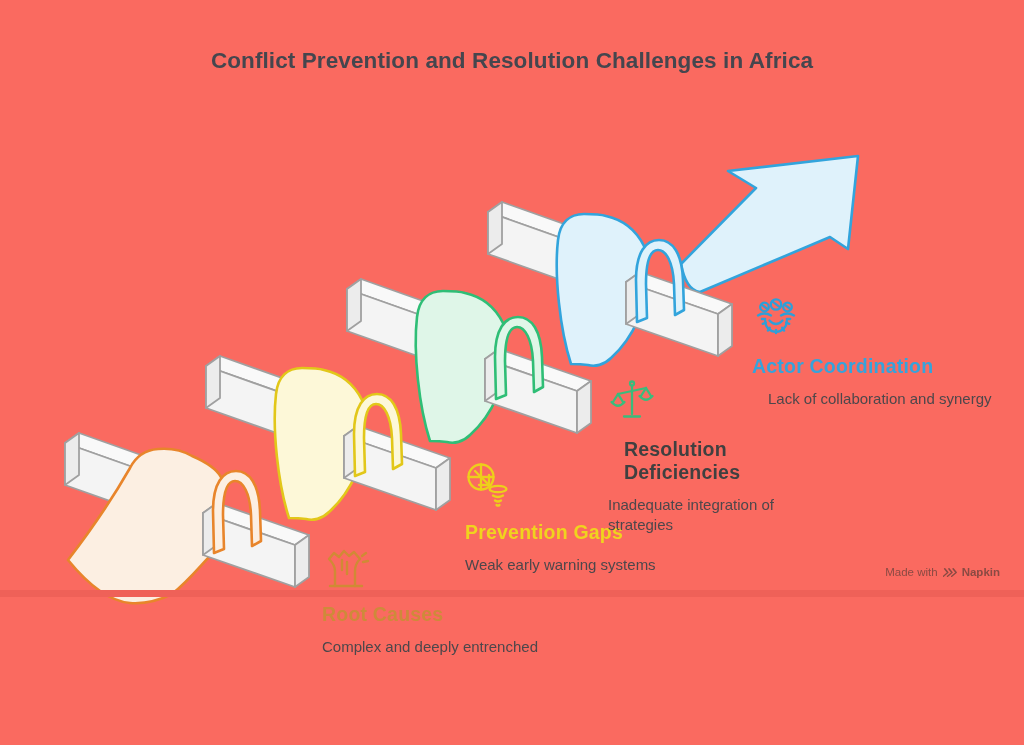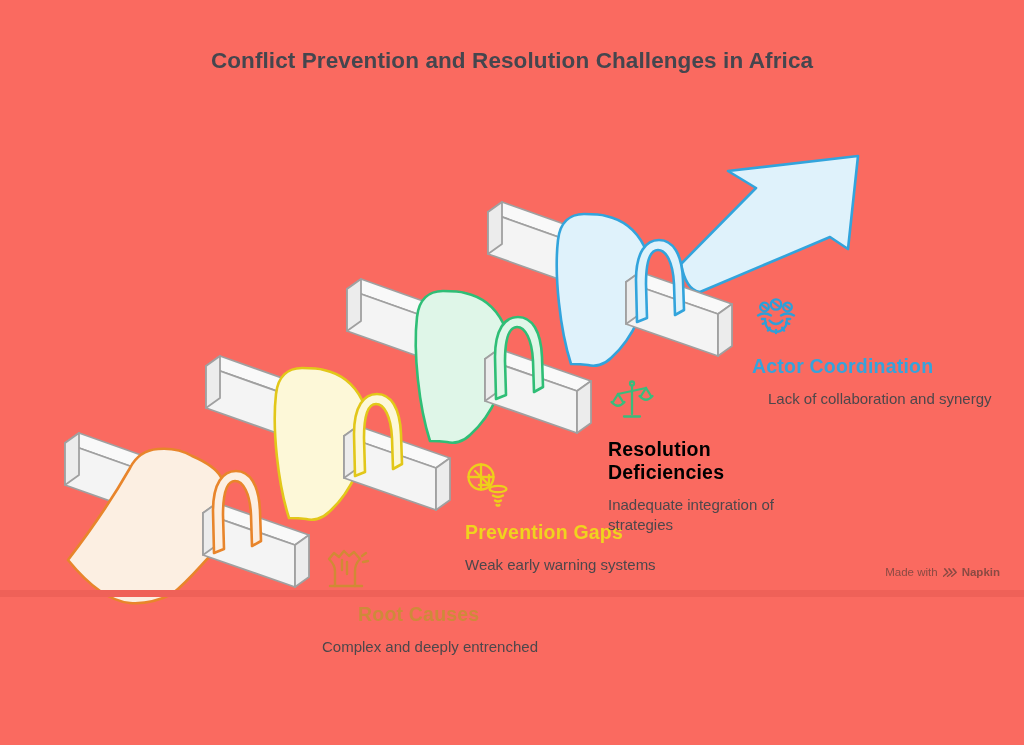--- a/index.html
+++ b/index.html
@@ -103,21 +103,21 @@
 
   <div class="stage-block" id="stage-0" style="left:322px;top:543px;width:230px">
     <div class="stage-icon" style="color: rgb(208, 138, 53);">
       <svg width="48" height="48" viewBox="0 0 48 48" fill="none" stroke="currentColor" stroke-width="2.4" stroke-linecap="round" stroke-linejoin="round">
         <path d="M8 43 H40"></path>
         <path d="M13 43 V28 C13 23 10 19 7 16 L12 10 L17 14 L22 8 L27 13 L32 9 L38 16 C35 19 33 23 33 28 V43"></path>
         <path d="M20 17 V27 M25 19 V31"></path>
         <path d="M40 13 L44 10 M41 19 L46 18"></path>
       </svg>
     </div>
-    <div class="stage-heading" style="color: rgb(206, 138, 58); margin-left: 36px;">Root Causes</div>
+    <div class="stage-heading" style="color: rgb(206, 138, 58);">Root Causes</div>
     <div class="stage-desc" style="color: rgb(77, 71, 75);">Complex and deeply entrenched</div>
   </div>
 
   <div class="stage-block" id="stage-1" style="left:465px;top:461px;width:230px">
     <div class="stage-icon" style="color: rgb(237, 207, 27);">
       <svg width="48" height="48" viewBox="0 0 48 48" fill="none" stroke="currentColor" stroke-width="2.3" stroke-linecap="round" stroke-linejoin="round">
         <circle cx="16" cy="16" r="12.5"></circle>
         <path d="M16 3.5 V28.5 M3.5 16 H28.5"></path>
         <path d="M10 10 L24 24"></path>
         <path d="M24 24 L24 14 M24 24 L14 24"></path>
@@ -137,21 +137,21 @@
         <path d="M24 8 V36"></path>
         <circle cx="24" cy="5.5" r="2"></circle>
         <path d="M10 16 L38 10"></path>
         <path d="M10 16 L5 24 M10 16 L15 24"></path>
         <path d="M3.5 24 Q10 31.5 16.5 24"></path>
         <path d="M38 10 L33 18 M38 10 L43 18"></path>
         <path d="M31.5 18 Q38 25.5 44.5 18"></path>
         <path d="M16 38.5 H32"></path>
       </svg>
     </div>
-    <div class="stage-heading" style="color: #000000;">Resolution Deficiencies</div>
+    <div class="stage-heading" style="color: #404040; margin-left: 16px;">Resolution Deficiencies</div>
     <div class="stage-desc" style="max-width: 200px; color: rgb(77, 71, 75);">Inadequate integration of strategies</div>
   </div>
 
   <div class="stage-block" id="stage-3" style="left:752px;top:295px;width:245px">
     <div class="stage-icon" style="color: rgb(46, 159, 216);">
       <svg width="48" height="48" viewBox="0 0 48 48" fill="none" stroke="currentColor" stroke-width="2.3" stroke-linecap="round" stroke-linejoin="round">
         <circle cx="12.5" cy="12" r="4.3"></circle>
         <path d="M9.6 9.6 L15.4 14"></path>
         <circle cx="35.5" cy="12" r="4.3"></circle>
         <path d="M32.6 9.6 L38.4 14"></path>

